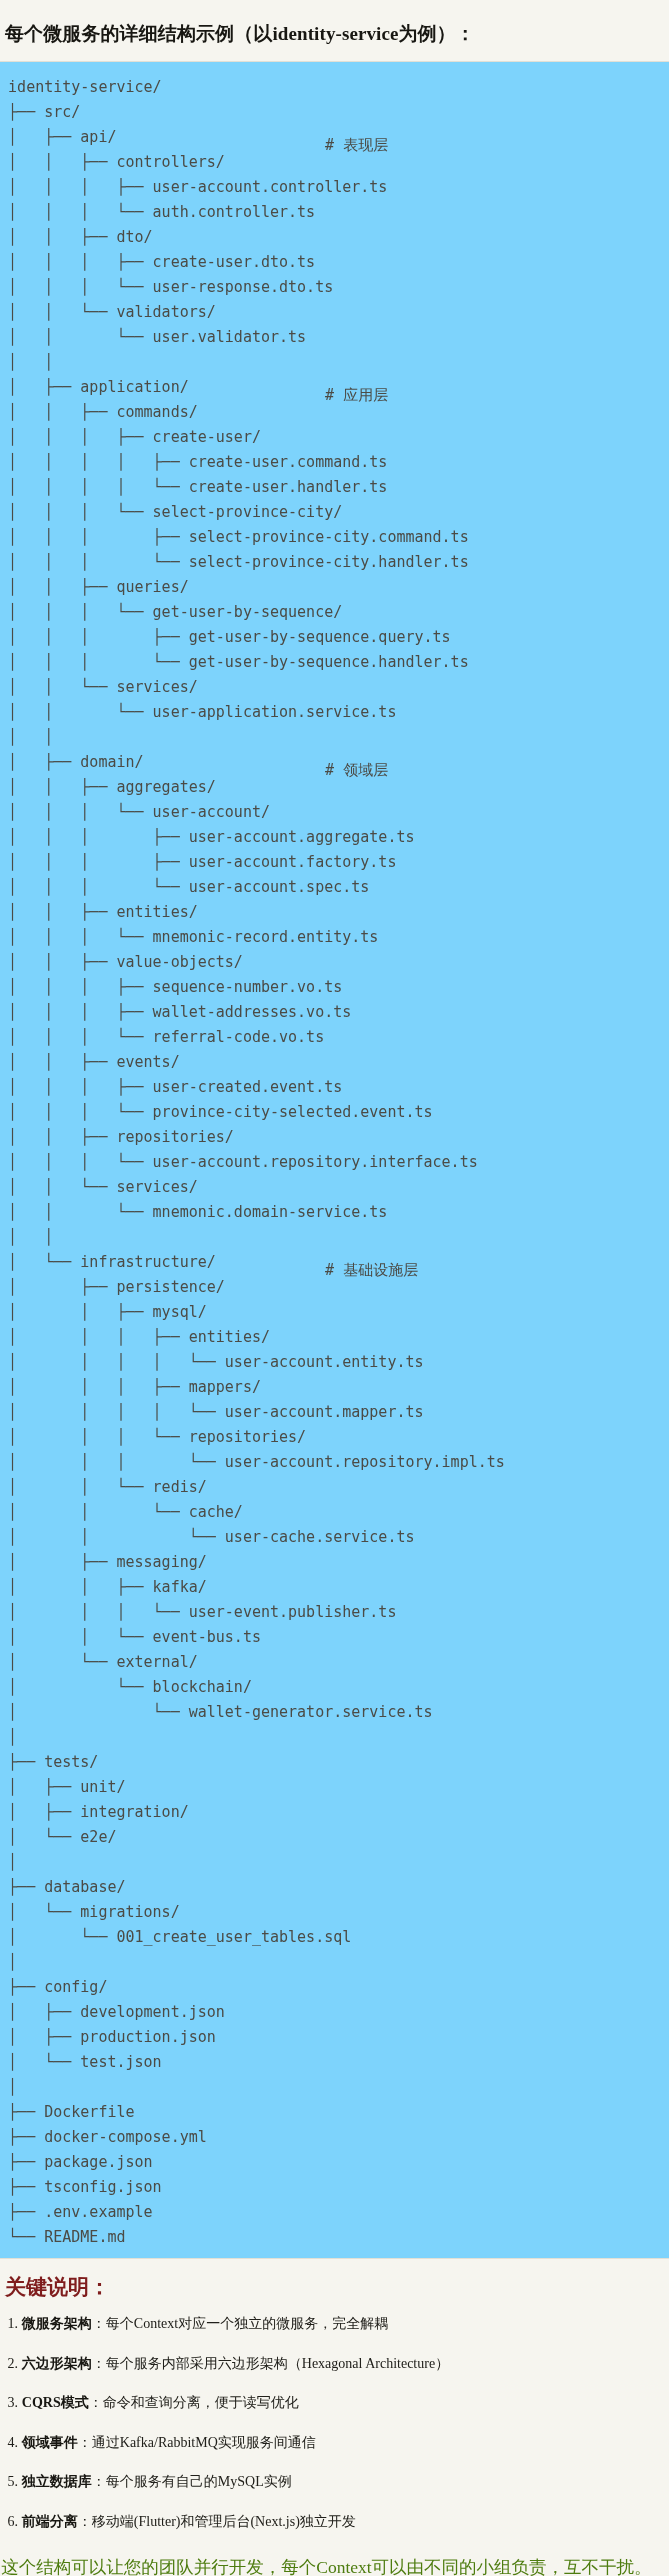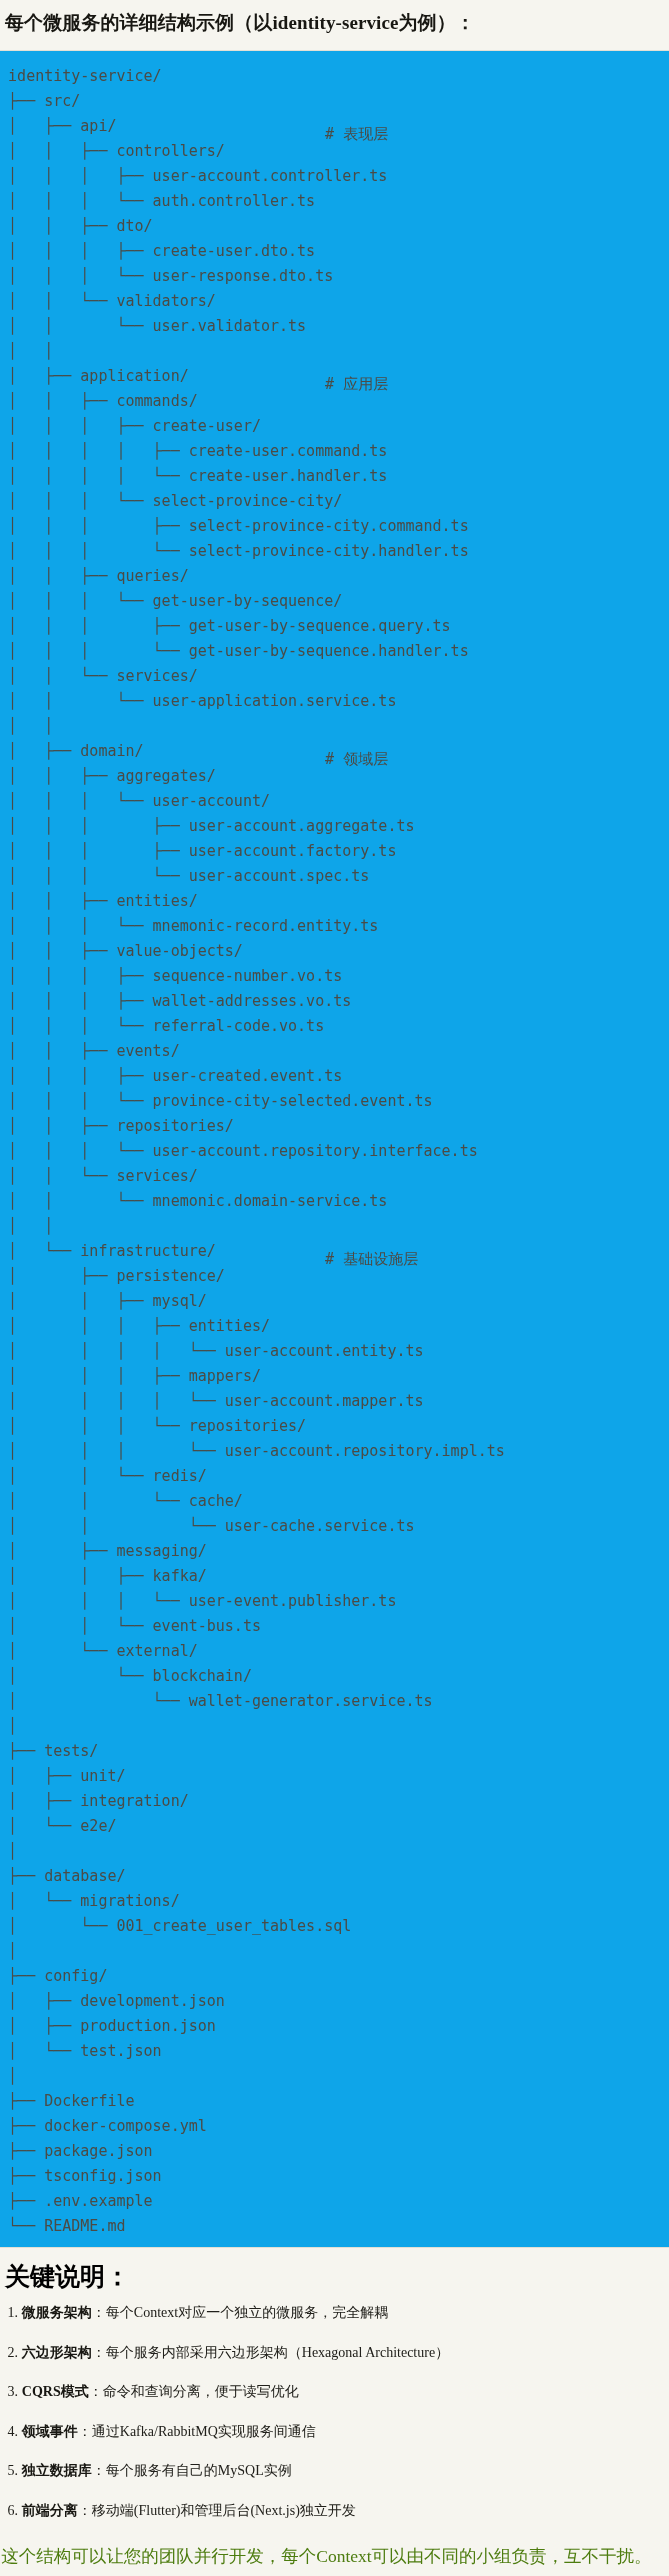--- a/index.html
+++ b/index.html
@@ -5,30 +5,30 @@
   html,body{margin:0;padding:0;}
   body{
     width:669px;
     min-height:2576px;
     background:#F6F5EF;
     font-family:"Liberation Serif","DejaVu Serif",serif;
     color:#21201B;
   }
   .title{
     margin:0;
-    padding:9px 5px 0 5px;
+    padding:20px 5px 0 5px;
     font-size:19px;
     line-height:27px;
     font-weight:bold;
     color:#181712;
     letter-spacing:0.1px;
   }
   .code-block{
     margin-top:14.4px;
-    background:#0ea5e9;
+    background:#7dd3fc;
     border-top:0.6px solid #E2E0D6;
     border-bottom:0.6px solid #E2E0D6;
     padding:13px 0 8.1px 8.1px;
     overflow:hidden;
   }
   .tree-line{
     position:relative;
     height:25px;
     line-height:25px;
     font-family:"DejaVu Sans Mono",monospace;
@@ -40,24 +40,24 @@
     position:absolute;
     left:317px;
     top:8px;
     white-space:pre;
   }
   .notes{
     padding:15px 5px 0 5px;
   }
   .notes-heading{
     margin:0 0 11.3px 0;
-    font-size:25px;
+    font-size:21px;
     line-height:27.5px;
     font-weight:bold;
-    color:#000000;
+    color:#7f1d1d;
   }
   .note-item{
     margin:0 0 17px 2.5px;
     font-size:14px;
     line-height:22.5px;
     color:#21201B;
   }
   .note-num{margin-right:3.8px;}
   .note-term{font-weight:bold;color:#181712;}
   .closing{

